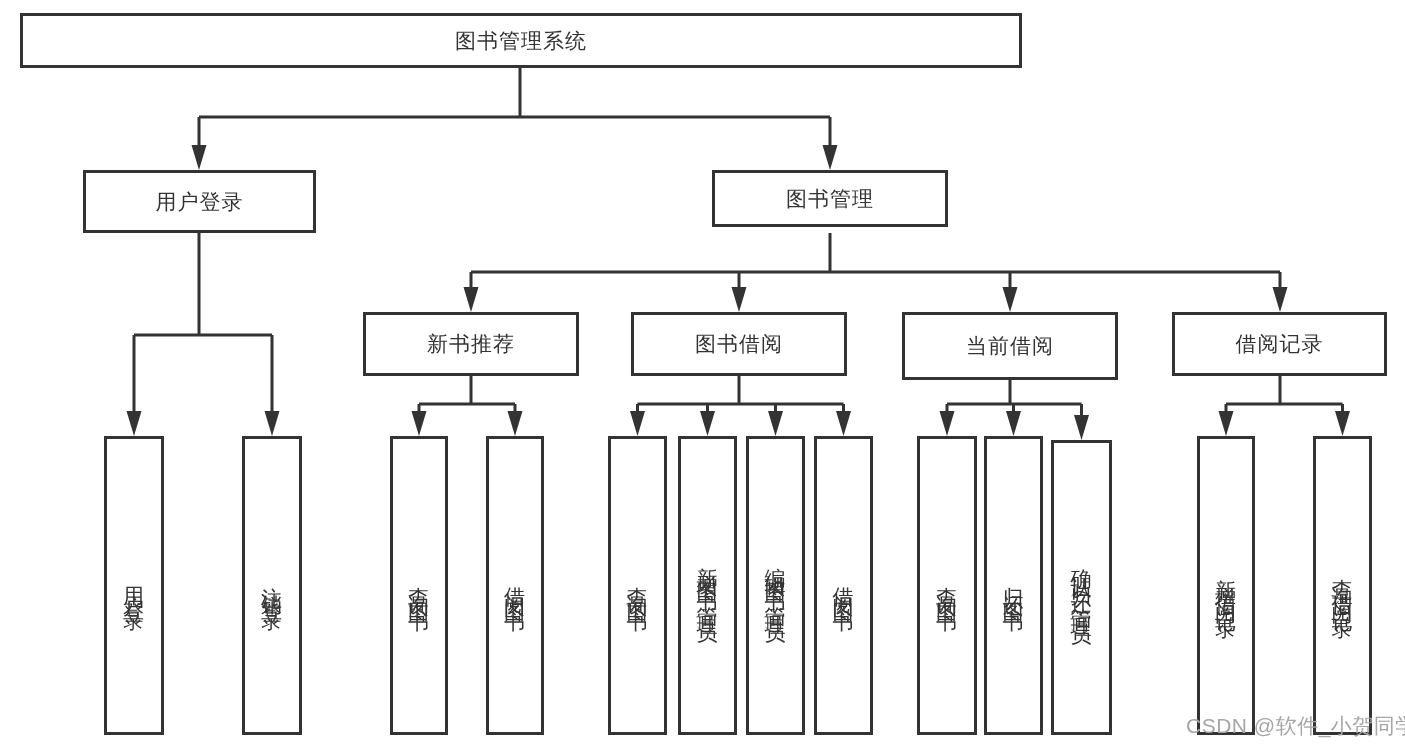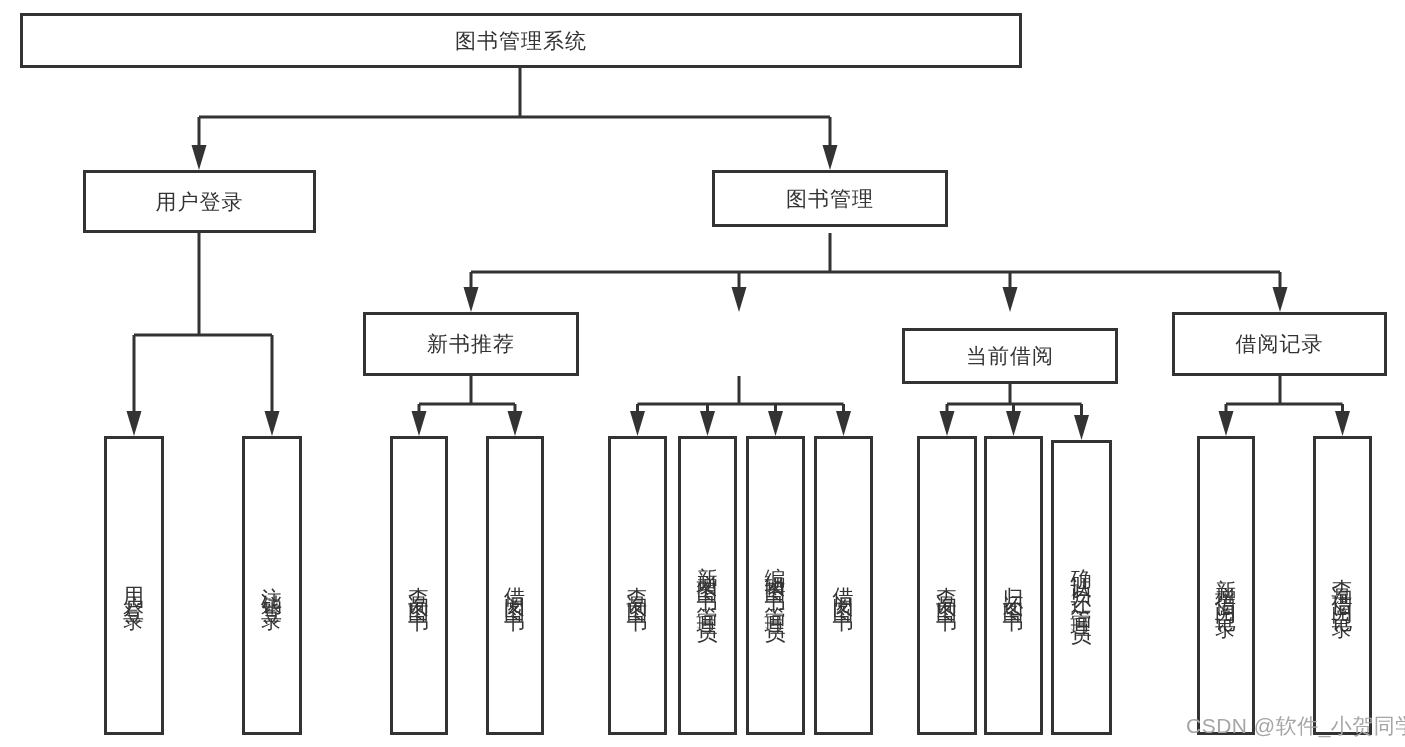--- a/index.html
+++ b/index.html
@@ -42,21 +42,21 @@
     letter-spacing:8px;
     line-height:1;
     color:#333333;
   }
   
   .n-root   {left:20px;  top:13px;  width:1002px; height:55px;}
   .n-login  {left:83px;  top:170px; width:233px;  height:63px;}
   .n-mgmt   {left:712px; top:170px; width:236px;  height:57px;}
   .n-new    {left:363px; top:312px; width:216px;  height:64px;align-items:center;}
   .n-borrow {left:631px; top:312px; width:216px;  height:64px;}
-  .n-cur    {left:902px; top:328px; width:216px;  height:56px;}
+  .n-cur    {left:902px; top:312px; width:216px;  height:68px;}
   .n-rec    {left:1172px;top:312px; width:215px;  height:64px;}
   .leaf     {top:436px;  height:299px;}
   .n-ul1{left:104px;width:60px;}
   .n-ul2{left:242px;width:60px;}
   .n-nb1{left:390px;width:58px;}
   .n-nb2{left:486px;width:58px;}
   .n-bw1{left:608px;width:59px;}
   .n-bw2{left:678px;width:59px;}
   .n-bw3{left:746px;width:59px;}
   .n-bw4{left:814px;width:59px;}
@@ -128,20 +128,23 @@
   <div class="node n-login">
     <span class="hlabel">用户登录</span>
   </div>
   <div class="node n-mgmt">
     <span class="hlabel">图书管理</span>
   </div>
 
   <div class="node n-new">
     <span class="hlabel">新书推荐</span>
   </div>
+  <div class="node n-borrow">
+    <span class="hlabel">图书借阅</span>
+  </div>
   <div class="node n-cur">
     <span class="hlabel">当前借阅</span>
   </div>
   <div class="node n-rec">
     <span class="hlabel">借阅记录</span>
   </div>
 
   <div class="node leaf n-ul1">
     <span class="vlabel">用户登录</span>
   </div>

